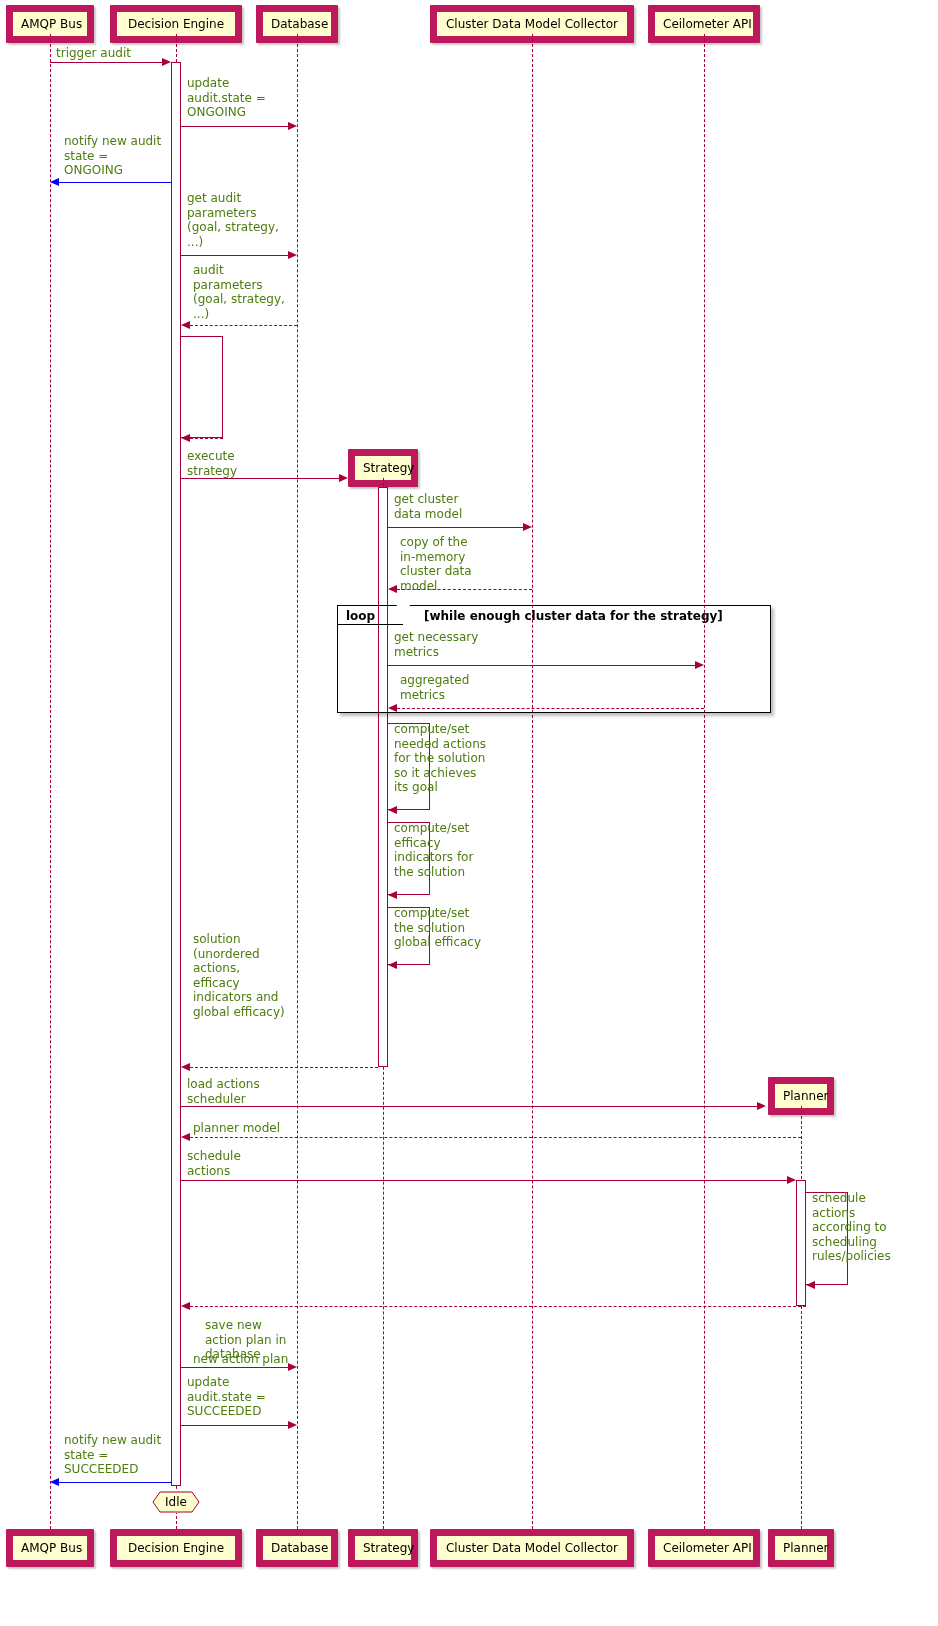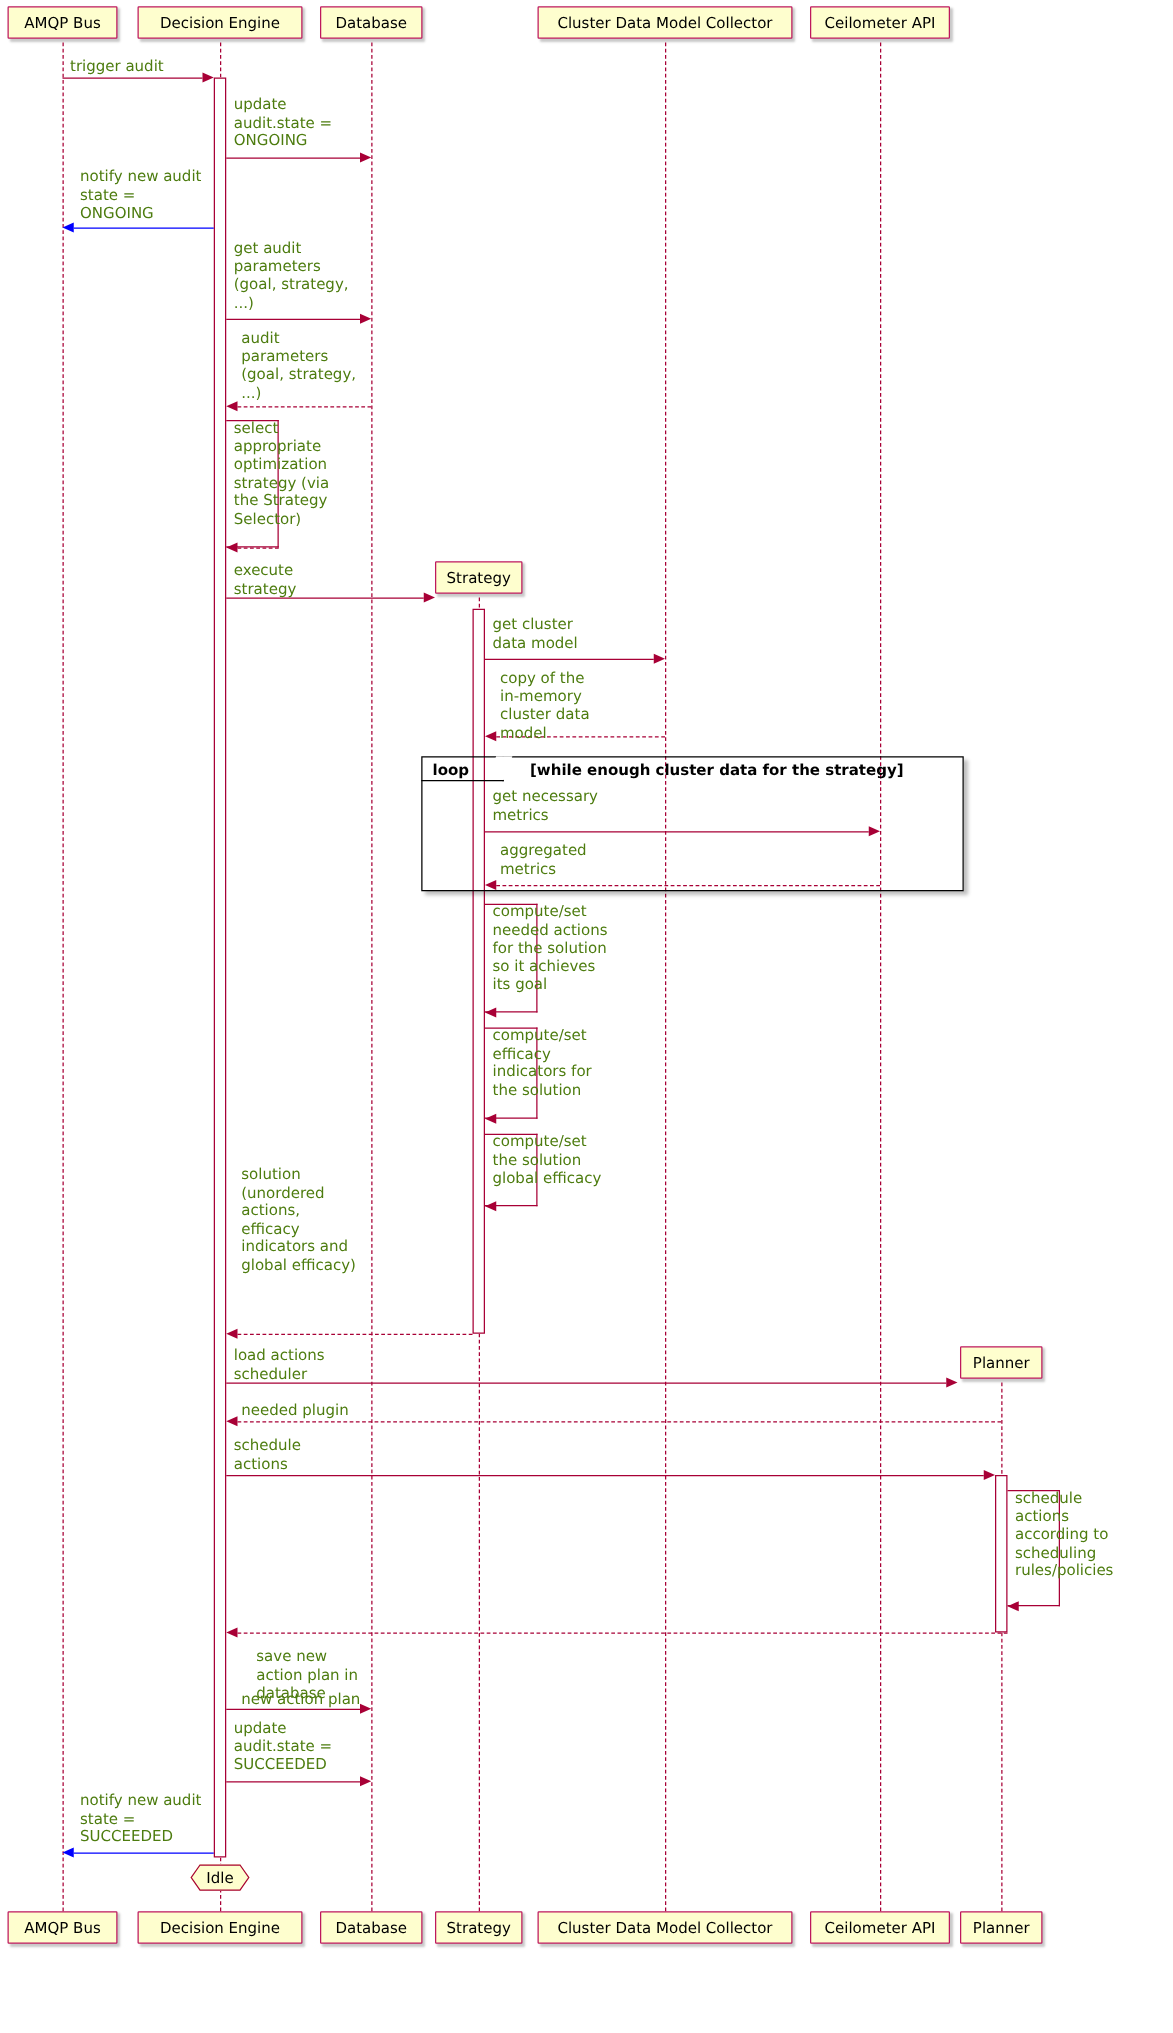--- a/index.html
+++ b/index.html
@@ -14,21 +14,21 @@
     position: relative;
     width: 938px;
     height: 1626px;
     background: #ffffff;
     overflow: hidden;
   }
   .participant {
     position: absolute;
     box-sizing: border-box;
     background: #FEFECE;
-    border: 1px solid #be185d;
+    border: 7px solid #be185d;
     color: #000000;
     font-size: 12px;
     line-height: 1;
     text-align: center;
     padding: 6px 8px;
     white-space: nowrap;
     border-radius: 1px;
     box-shadow: 2px 2px 2px rgba(0,0,0,0.22);
   }
   .lifeline {
@@ -193,26 +193,20 @@
   <div class="msg-line dashed" style="left:190px; top:325px; width:107px;"></div>
   <div class="arrow left" style="left:181px; top:321px;"></div>
   <div class="msg-label" style="left:193px; top:263px;">audit
 parameters
 (goal, strategy,
 ...)</div>
 
   <div class="selfmsg" style="left:181px; top:336px; width:42px; height:102px;"></div>
   <div class="msg-line dashed" style="left:190px; top:438px; width:33px;"></div>
   <div class="arrow left" style="left:181px; top:434px;"></div>
-  <div class="msg-label" style="left:187px; top:335px;">select
-appropriate
-optimization
-strategy (via
-the Strategy
-Selector)</div>
 
   <div class="msg-line" style="left:181px; top:478px; width:158px;"></div>
   <div class="arrow right" style="left:339px; top:474px;"></div>
   <div class="msg-label" style="left:187px; top:449px;">execute
 strategy</div>
 
   <div class="msg-line" style="left:388px; top:527px; width:135px;"></div>
   <div class="arrow right" style="left:523px; top:523px;"></div>
   <div class="msg-label" style="left:394px; top:492px;">get cluster
 data model</div>
@@ -269,21 +263,21 @@
 indicators and
 global efficacy)</div>
 
   <div class="msg-line" style="left:181px; top:1106px; width:576px;"></div>
   <div class="arrow right" style="left:757px; top:1102px;"></div>
   <div class="msg-label" style="left:187px; top:1077px;">load actions
 scheduler</div>
 
   <div class="msg-line dashed" style="left:190px; top:1137px; width:611px;"></div>
   <div class="arrow left" style="left:181px; top:1133px;"></div>
-  <div class="msg-label" style="left:193px; top:1121px;">needed plugin</div>
+  <div class="msg-label" style="left:193px; top:1121px;">planner model</div>
 
   <div class="msg-line" style="left:181px; top:1180px; width:606px;"></div>
   <div class="arrow right" style="left:787px; top:1176px;"></div>
   <div class="msg-label" style="left:187px; top:1149px;">schedule
 actions</div>
 
   <div class="selfmsg" style="left:806px; top:1192px; width:42px; height:93px;"></div>
   <div class="arrow left" style="left:806px; top:1281px;"></div>
   <div class="msg-label" style="left:812px; top:1191px;">schedule
 actions

